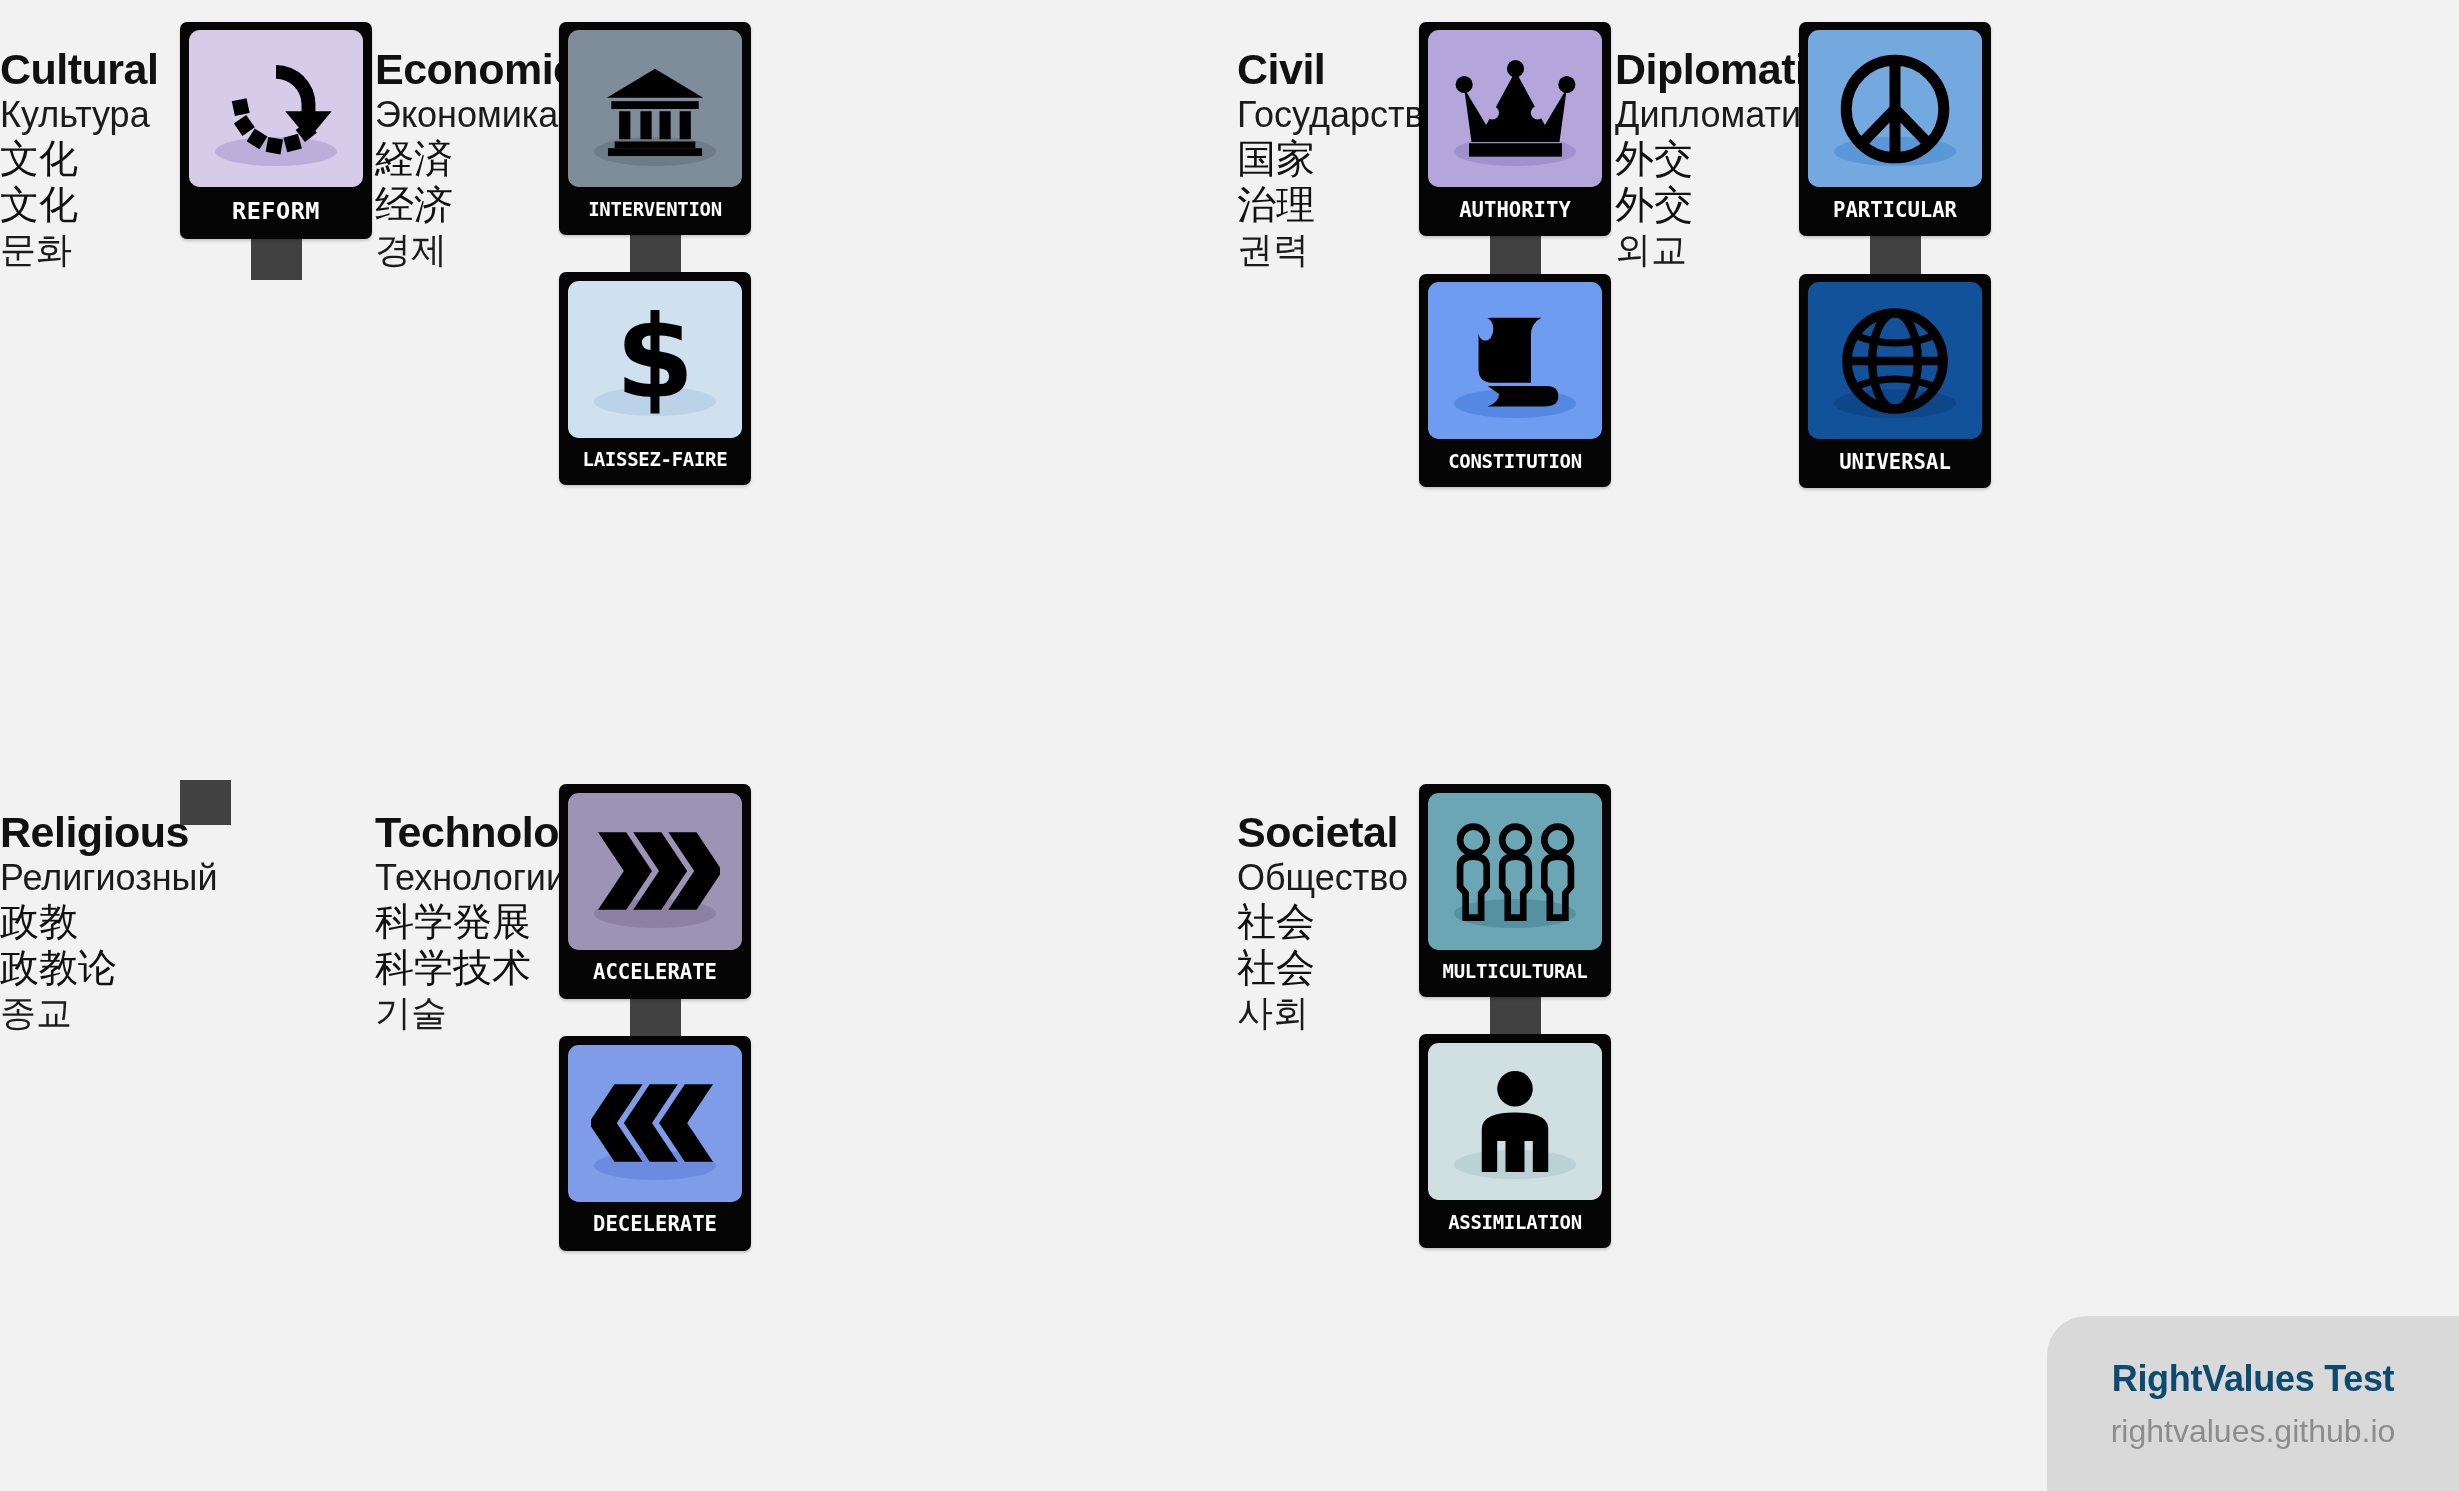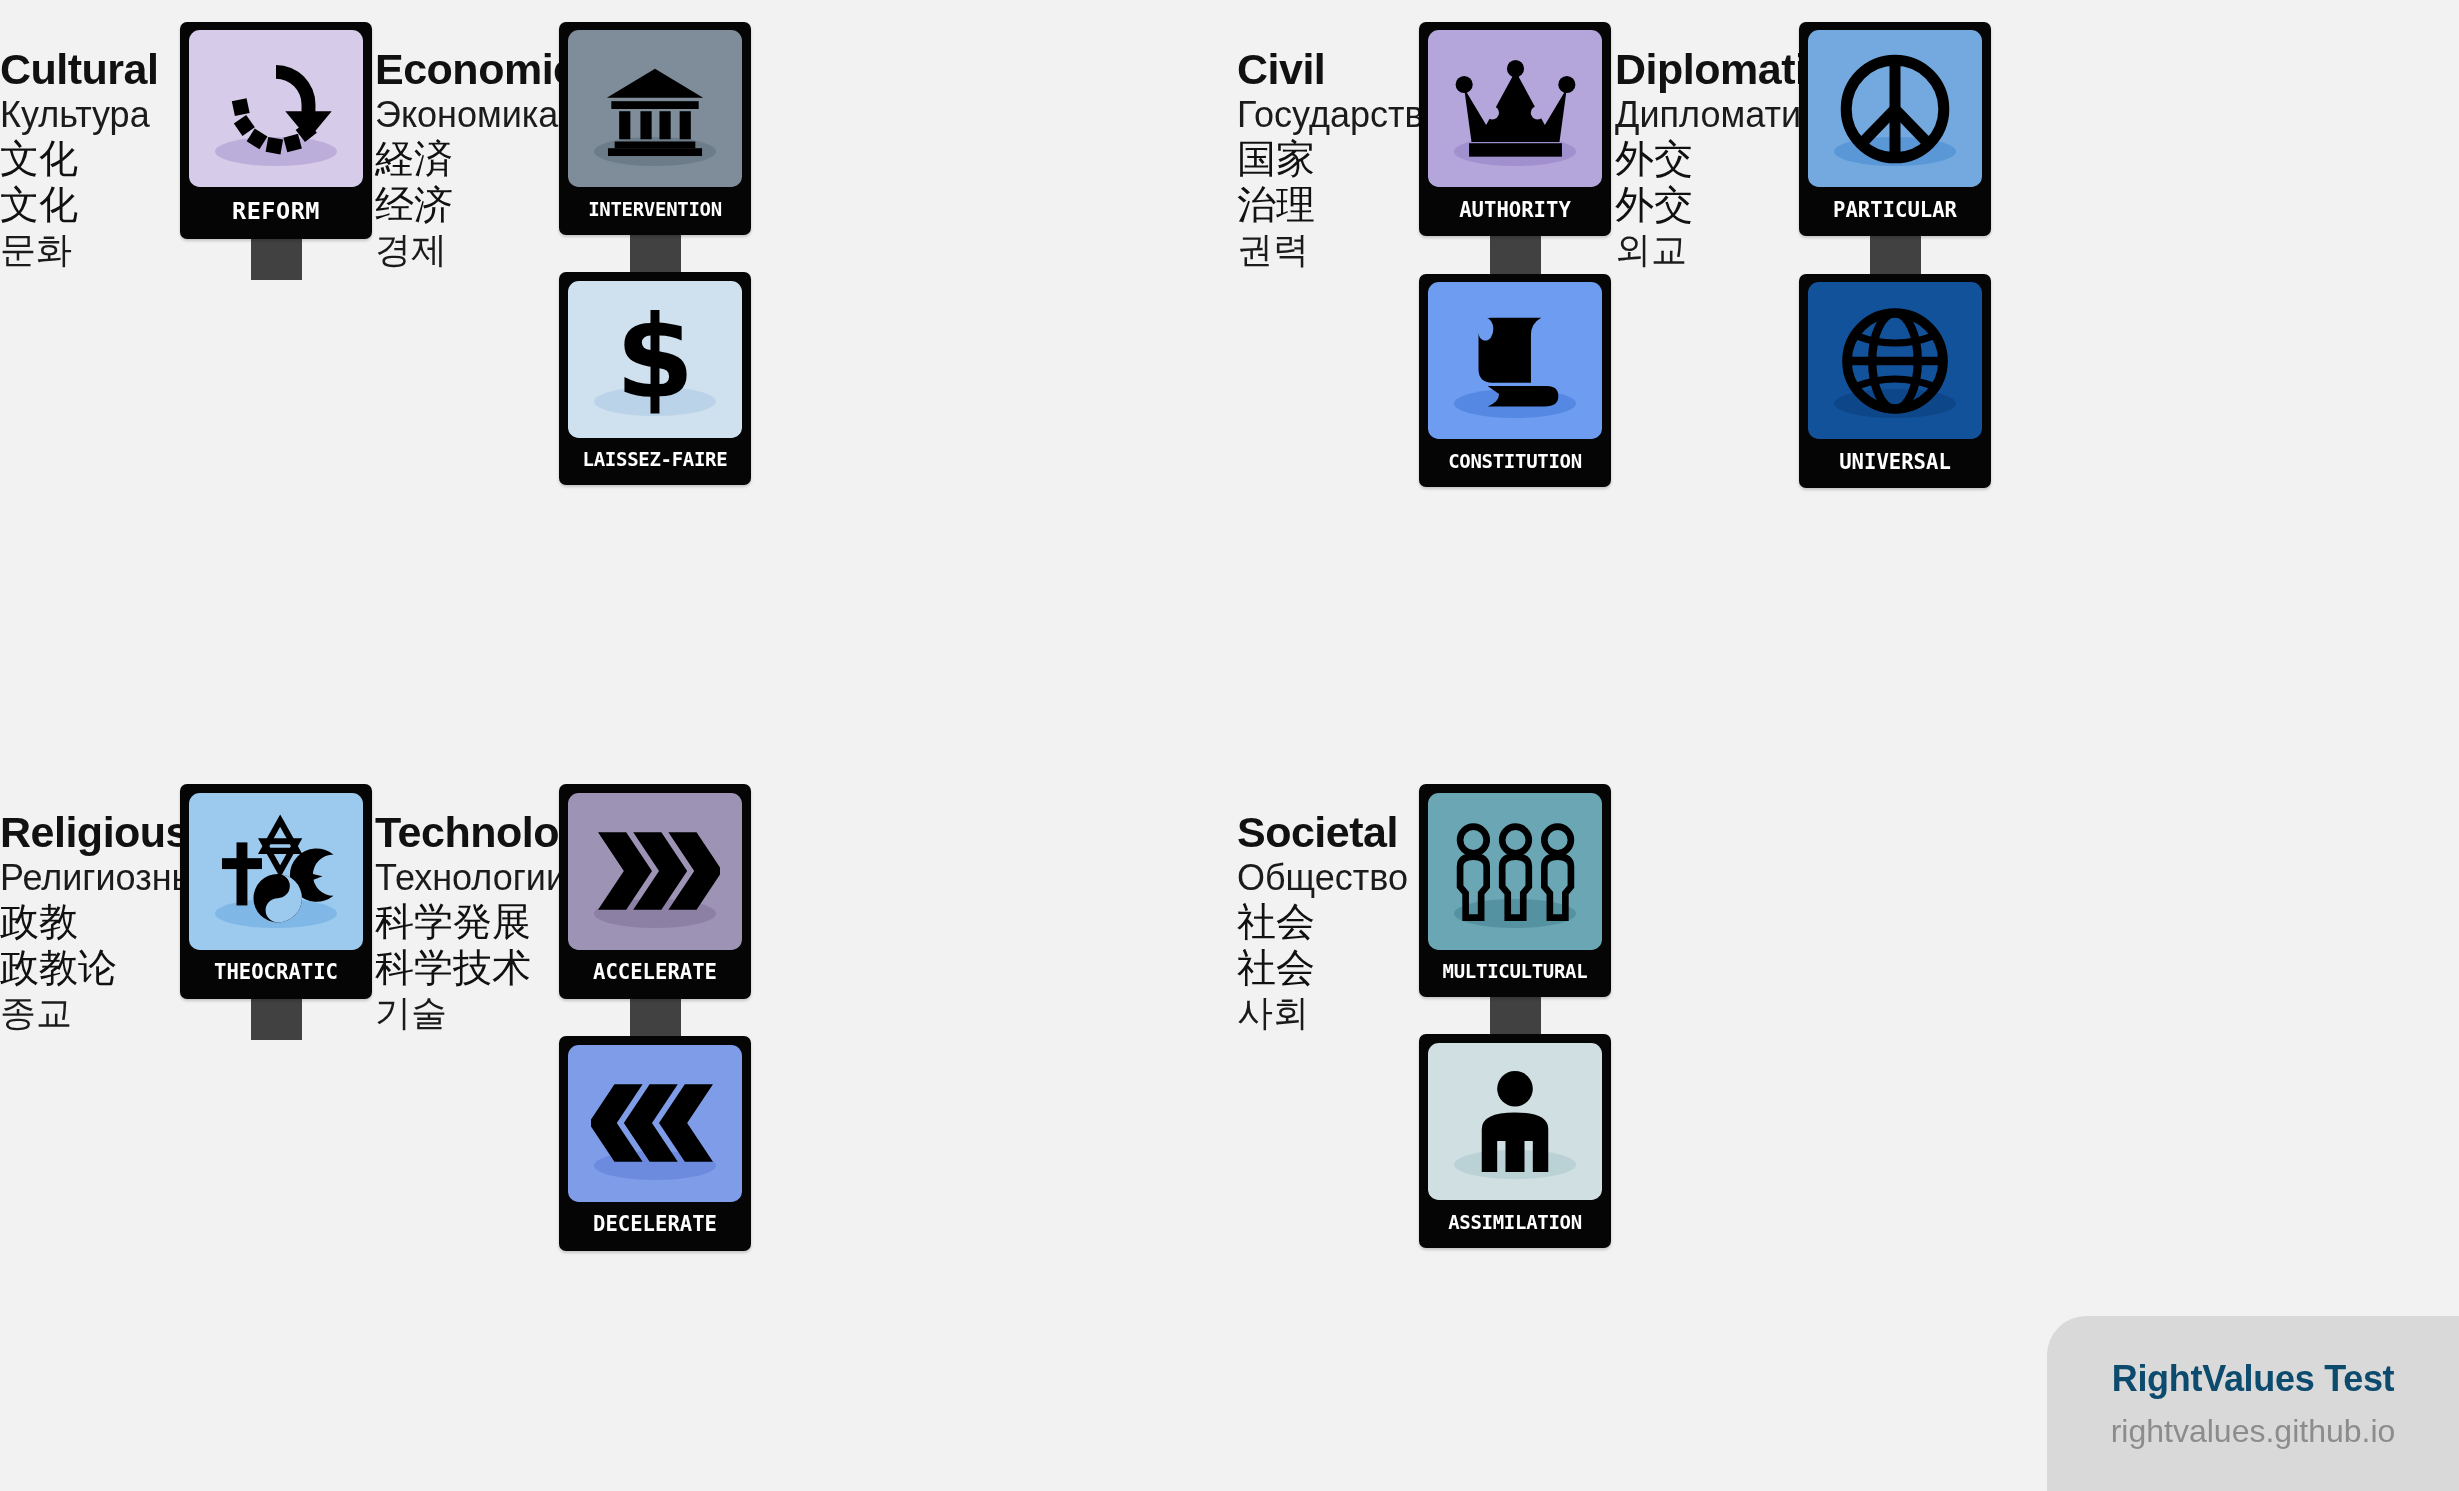--- a/index.html
+++ b/index.html
@@ -316,46 +316,20 @@
 
   <div class="axis" style="left:0px; top:784px; width:372px;">
     <div class="labels" style="width:180px;">
       <div class="lbl-en">Religious</div>
       <div class="lbl-ru">Религиозный</div>
       <div class="lbl-ja">政教</div>
       <div class="lbl-zh">政教论</div>
       <div class="lbl-ko">종교</div>
     </div>
     <div class="signs">
-      <div class="sign">
-        <div class="sign-face" style="background:#9ccaee">
-          <div class="ground" style="background:#66a7e0"></div>
-          <svg width="143" height="123" viewBox="0 0 118 100">
-            <g>
-              <path d="M62 8 L76 33 L48 33 Z" fill="none" stroke="#000" stroke-width="5"></path>
-              <path d="M62 50 L48 25 L76 25 Z" fill="none" stroke="#000" stroke-width="5"></path>
-            </g>
-            <g fill="#000">
-              <rect x="26" y="26" width="9" height="52"></rect>
-              <rect x="14" y="39" width="33" height="9"></rect>
-            </g>
-            <g>
-              <path d="M106 36 a22 22 0 1 0 0 34 a17 17 0 1 1 0 -34 z" fill="#000"></path>
-              <path d="M86 44 l3 8 l8 2 l-8 3 l-3 8 l-3 -8 l-8 -3 l8 -2 z" fill="#000"></path>
-            </g>
-            <g>
-              <circle cx="60" cy="72" r="20" fill="#000"></circle>
-              <path d="M60 52 a20 20 0 0 1 0 40 a10 10 0 0 1 0 -20 a10 10 0 0 0 0 -20 z" fill="#9ccaee"></path>
-              <circle cx="60" cy="62" r="4" fill="#000"></circle>
-              <circle cx="60" cy="82" r="4" fill="#9ccaee"></circle>
-            </g>
-          </svg>
-        </div>
-        <div class="sign-label tight">THEOCRATIC</div>
-      </div>
       <div class="post"></div>
     </div>
   </div>
 
   <div class="axis" style="left:375px; top:784px; width:372px;">
     <div class="labels" style="width:184px;">
       <div class="lbl-en">Technological</div>
       <div class="lbl-ru">Технологии</div>
       <div class="lbl-ja">科学発展</div>
       <div class="lbl-zh">科学技术</div>

